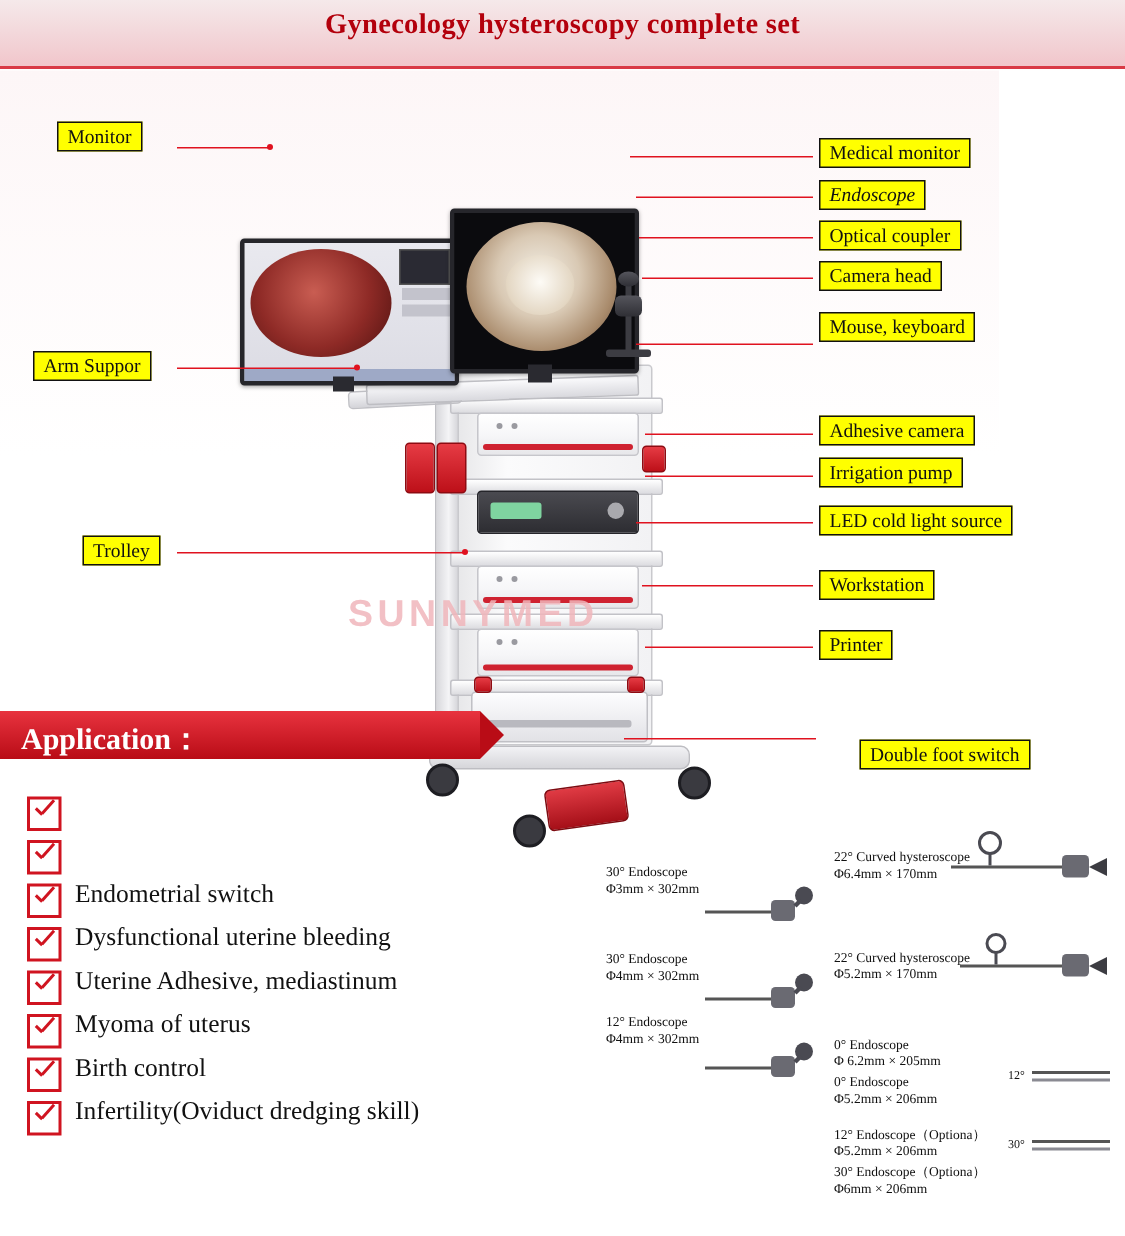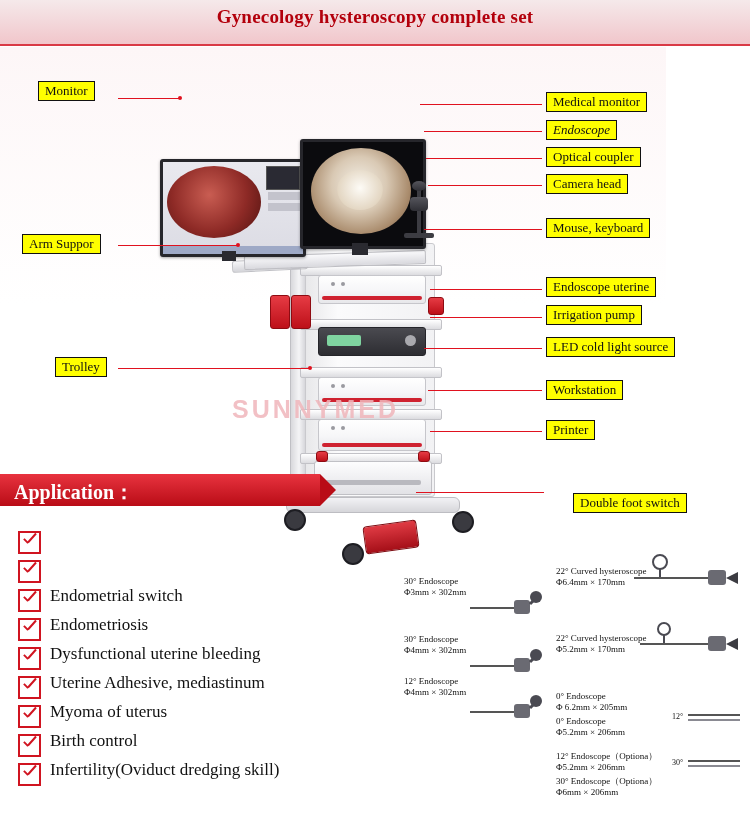--- a/index.html
+++ b/index.html
@@ -264,45 +264,41 @@
 <div class="leader" style="left:416px;top:492px;width:128px;"></div>
 
 <div class="label" style="left:38px;top:81px;">Monitor</div>
 <div class="label" style="left:22px;top:234px;">Arm Suppor</div>
 <div class="label" style="left:55px;top:357px;">Trolley</div>
 
 <div class="label" style="left:546px;top:92px;">Medical monitor</div>
 <div class="label" style="left:546px;top:120px;font-style:italic;">Endoscope</div>
 <div class="label" style="left:546px;top:147px;">Optical coupler</div>
 <div class="label" style="left:546px;top:174px;">Camera head</div>
-<div class="label" style="left:546px;top:218px;text-align:center;">Mouse, keyboard</div>
-<div class="label" style="left:546px;top:277px;">Endoscope uterine</div>
+<div class="label" style="left:546px;top:208px;text-align:center;">Mouse, keyboard</div>
+<div class="label" style="left:546px;top:277px;">Adhesive camera</div>
 <div class="label" style="left:546px;top:305px;">Irrigation pump</div>
 <div class="label" style="left:546px;top:337px;">LED cold light source</div>
 <div class="label" style="left:546px;top:380px;">Workstation</div>
 <div class="label" style="left:546px;top:420px;">Printer</div>
 <div class="label" style="left:546px;top:493px;margin-left:27px;">Double foot switch</div>
 
 <div class="appband"></div>
 <div class="apptext">Application：</div>
 
 <div class="applist">
   <div class="appitem">
     <span class="chk"></span>
   </div>
   <div class="appitem">
     <span class="chk"></span>
   </div>
   <div class="appitem">
     <span class="chk"></span>
     <span class="apptxt">Endometrial switch</span>
-  </div>
-  <div class="appitem">
-    <span class="chk"></span>
-    <span class="apptxt">Endometriosis</span>
   </div>
   <div class="appitem">
     <span class="chk"></span>
     <span class="apptxt">Dysfunctional uterine bleeding</span>
   </div>
   <div class="appitem">
     <span class="chk"></span>
     <span class="apptxt">Uterine Adhesive, mediastinum</span>
   </div>
   <div class="appitem">

